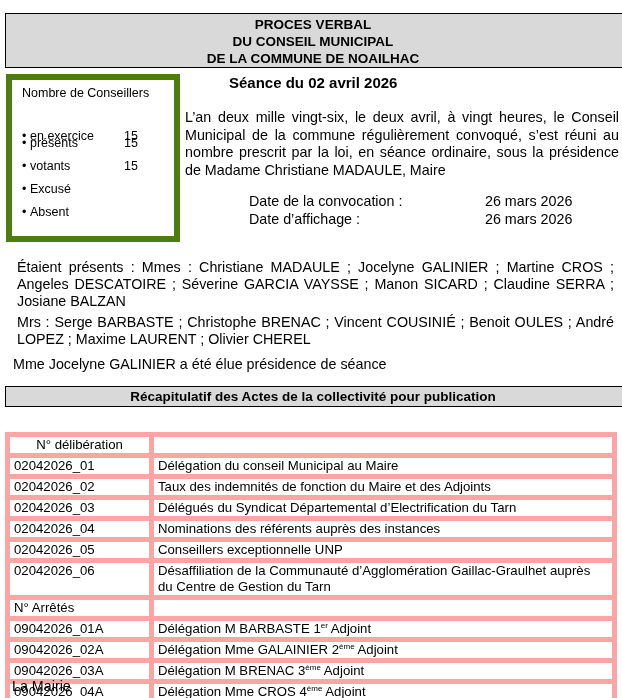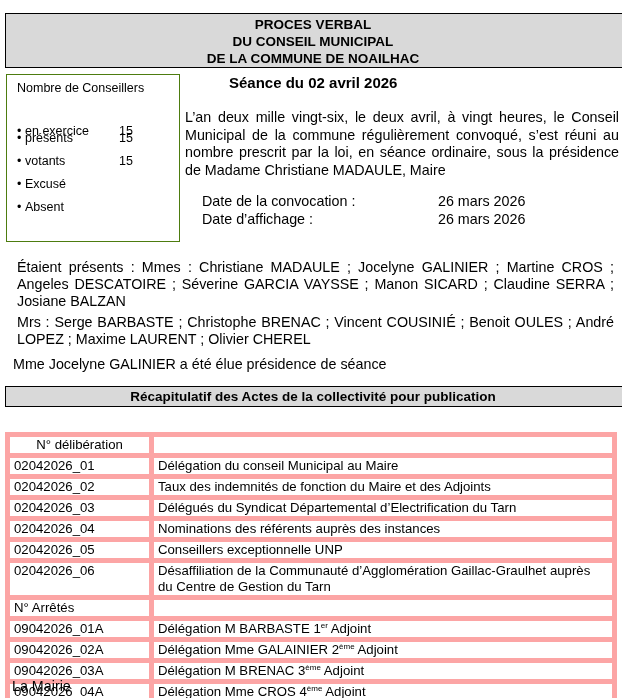--- a/index.html
+++ b/index.html
@@ -9,36 +9,36 @@
     }
     .header-box {
       position: absolute; left: 5px; top: 13px; width: 630px; height: 55px;
       background: #d9d9d9; border: 1px solid #000; box-sizing: border-box;
       text-align: center; font-weight: bold; font-size: 13.5px; line-height: 17px;
       padding-top: 2px;
     }
     .header-box .line { display: block; padding-right: 14px; }
     .count-box {
       position: absolute; left: 6px; top: 74px; width: 174px; height: 168px;
-      border: 1px solid #4d7c0f; box-sizing: border-box;
+      border: 6px solid #4d7c0f; box-sizing: border-box;
       font-size: 12.5px;
     }
     .count-title { position: absolute; left: 10px; top: 6px; }
     .count-row { position: absolute; left: 10px; }
     .count-row .bullet { display: inline-block; width: 8px; }
     .count-row .val { position: absolute; left: 102px; top: 0; }
     .seance {
       position: absolute; left: 229px; top: 74px; font-size: 15px; font-weight: bold;
     }
     .intro {
       position: absolute; left: 185px; top: 109px; width: 434px;
       font-size: 14.3px; line-height: 17.5px; text-align: justify;
     }
     .dates { position: absolute; left: 202px; top: 193px; font-size: 14.3px; line-height: 17.5px; }
-    .dates .row { position: relative; height: 17.5px; }
+    .dates .row { position: relative; height: 17.5px; margin-left: 47px; }
     .dates .val { position: absolute; left: 236px; top: 0; white-space: nowrap; }
     .present {
       position: absolute; left: 13px; top: 255px; width: 605px;
       font-size: 14.3px; line-height: 17px; text-align: justify;
     }
     .present p { margin: 4px; }
     .secretary { position: absolute; left: 13px; top: 356px; font-size: 14.3px; }
     .recap-bar {
       position: absolute; left: 5px; top: 386px; width: 630px; height: 21px;
       background: #d9d9d9; border: 1px solid #000; box-sizing: border-box;

